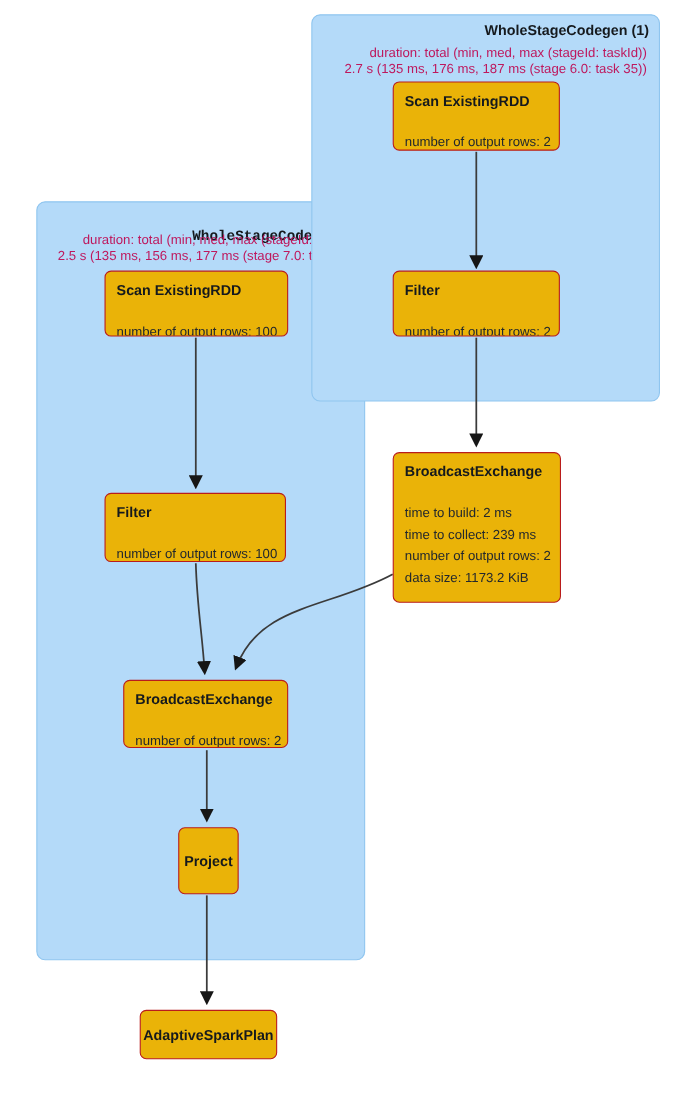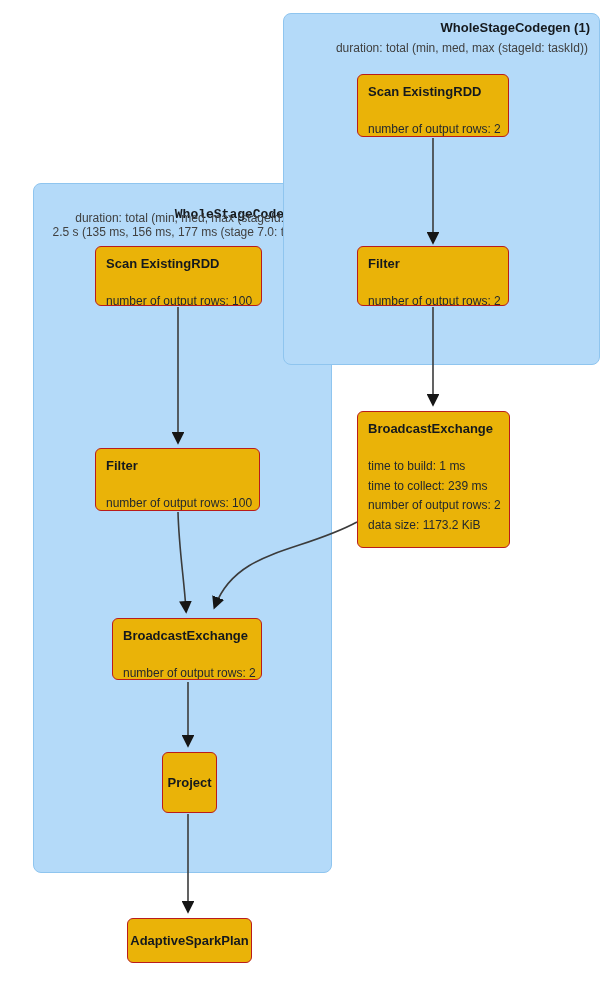--- a/index.html
+++ b/index.html
@@ -12,21 +12,21 @@
     border-radius:8px;box-sizing:border-box;
   }
   .cluster-left{left:33px;top:183px;width:299px;height:690px;z-index:1;}
   .cluster-right{left:283px;top:13px;width:317px;height:352px;z-index:2;}
   .cl-title{
     position:absolute;font-size:13px;font-weight:bold;line-height:14px;
     white-space:nowrap;color:#15191d;
   }
   .cl-duration{
     position:absolute;font-size:12px;line-height:14px;text-align:right;
-    white-space:nowrap;color:#404040;
+    white-space:nowrap;color:#be185d;
   }
   .cluster-right .cl-title{top:7px;right:9px;text-align:center;}
   .cluster-right .cl-duration{top:27px;right:11px;}
   .cluster-left .cl-title{top:24px;left:10px;width:240px;text-align:right;overflow:hidden;font-family:Liberation Mono, monospace;}
   .cluster-left .cl-duration{top:27px;left:2px;width:248px;overflow:hidden;}
   .edges{position:absolute;left:0;top:0;z-index:3;pointer-events:none;}
   .node{
     position:absolute;background:#eab308;border:1px solid #b91c1c;
     border-radius:6px;box-sizing:border-box;padding:10px;z-index:4;
     font-size:12px;white-space:nowrap;overflow:hidden;
@@ -54,20 +54,21 @@
     <div class="cl-duration">
       <div>duration: total (min, med, max (stageId:</div>
       <div>2.5 s (135 ms, 156 ms, 177 ms (stage 7.0: t</div>
     </div>
   </div>
 
   <div class="cluster cluster-right">
     <div class="cl-title">WholeStageCodegen (1)</div>
     <div class="cl-duration">
       <div>duration: total (min, med, max (stageId: taskId))</div>
+      <div>2.7 s (135 ms, 176 ms, 187 ms (stage 6.0: task 35))</div>
     </div>
   </div>
 
   <svg class="edges" width="614" height="997" viewBox="0 0 614 997">
     <defs>
       <marker id="arrow" viewBox="0 0 10 10" refX="7" refY="5" markerWidth="8" markerHeight="8" orient="auto-start-reverse">
         <path d="M0,0 L10,5 L0,10 Z" fill="#161616"></path>
       </marker>
     </defs>
     <g fill="none" stroke="#3b3b3b" stroke-width="1.6">
@@ -86,21 +87,21 @@
     <div class="metric">number of output rows: 2</div>
   </div>
 
   <div class="node n-filter1">
     <div class="node-title">Filter</div>
     <div class="metric">number of output rows: 2</div>
   </div>
 
   <div class="node n-bexchange">
     <div class="node-title">BroadcastExchange</div>
-    <div class="metric">time to build: 1 ms</div>
+    <div class="metric">time to build: 2 ms</div>
     <div class="metric">time to collect: 239 ms</div>
     <div class="metric">number of output rows: 2</div>
     <div class="metric">data size: 1173.2 KiB</div>
   </div>
 
   <div class="node n-scan2">
     <div class="node-title">Scan ExistingRDD</div>
     <div class="metric">number of output rows: 100</div>
   </div>
 

